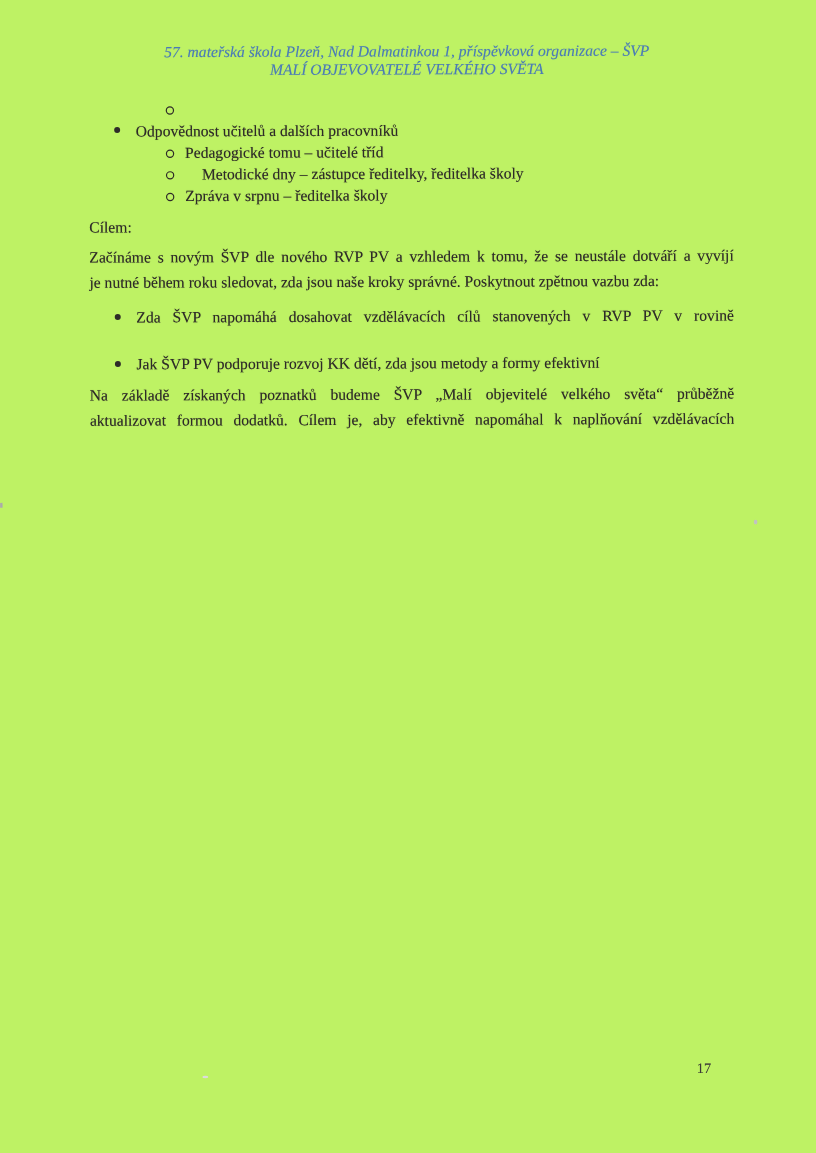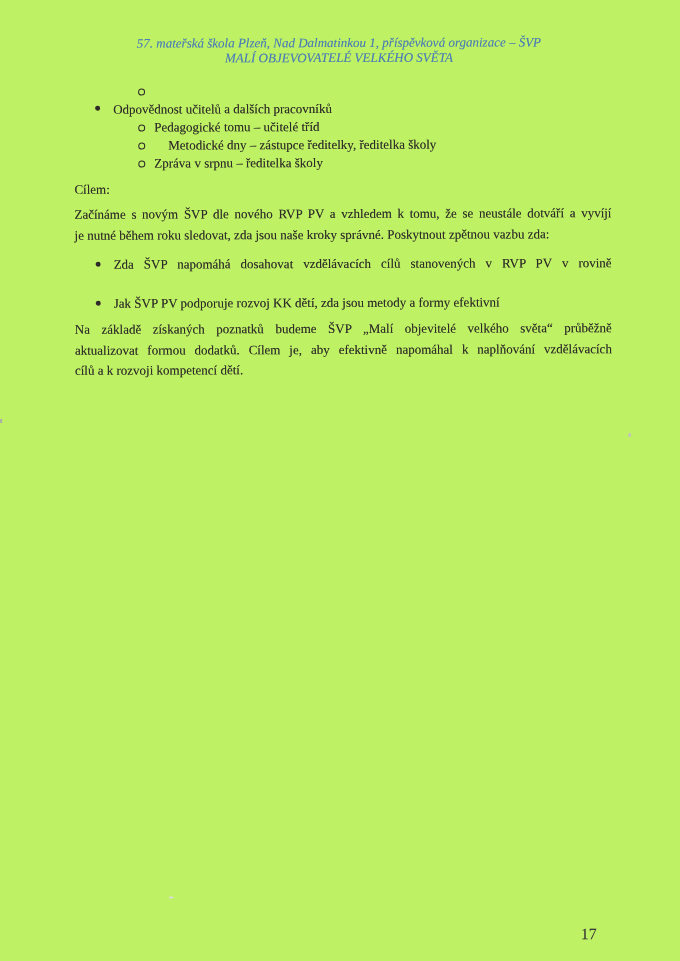--- a/index.html
+++ b/index.html
@@ -41,25 +41,24 @@
     position:absolute;width:5px;height:5px;
     background:#2e2b28;border-radius:50%;
   }
   .circ{
     position:absolute;width:5px;height:5px;
     border:1.2px solid #2e2b28;border-radius:50%;
     background:transparent;
   }
   .pageno{
     position:absolute;
-    font-size:16px;line-height:14px;
+    font-size:12px;line-height:14px;
     color:#3c3a38;
     font-family:"Liberation Serif", serif;
     text-shadow:0 0 0.5px rgba(60,58,56,.4);
-    margin-top:44px;
   }
   .speck{position:absolute;border-radius:50%;}
 </style>
 </head>
 <body>
 
 <div class="page">
   <div class="content">
 
     <div class="line hdr" style="top:34px;">57. mateřská škola Plzeň, Nad Dalmatinkou 1, příspěvková organizace – ŠVP</div>
@@ -85,21 +84,20 @@
     <div class="line" style="left:75px;top:226px;">je nutné během roku sledovat, zda jsou naše kroky správné. Poskytnout zpětnou vazbu zda:</div>
 
     <span class="dot" style="left:96px;top:261px;"></span>
     <div class="line jline" style="left:114px;top:255px;width:498px;">Zda ŠVP napomáhá dosahovat vzdělávacích cílů stanovených v RVP PV v rovině</div>
 
     <span class="dot" style="left:96px;top:300px;"></span>
     <div class="line" style="left:114px;top:294px;">Jak ŠVP PV podporuje rozvoj KK dětí, zda jsou metody a formy efektivní</div>
 
     <div class="line jline" style="left:75px;top:320px;width:537px;">Na základě získaných poznatků budeme ŠVP „Malí objevitelé velkého světa“ průběžně</div>
     <div class="line jline" style="left:75px;top:341px;width:537px;">aktualizovat formou dodatků. Cílem je, aby efektivně napomáhal k naplňování vzdělávacích</div>
-    <div class="line" style="left:75px;top:361px;">cílů a k rozvoji kompetencí dětí.</div>
 
     <div class="pageno" style="left:579px;top:884px;">17</div>
 
     <span class="speck" style="left:628px;top:434px;width:3px;height:4px;background:#c2c2c2;"></span>
     <span class="speck" style="left:167px;top:896px;width:5px;height:2px;background:#dcdcdc;"></span>
     <span class="speck" style="left:0px;top:418px;width:2px;height:4px;background:#ababab;border-radius:0;"></span>
   </div>
 </div>
 
 </body></html>

